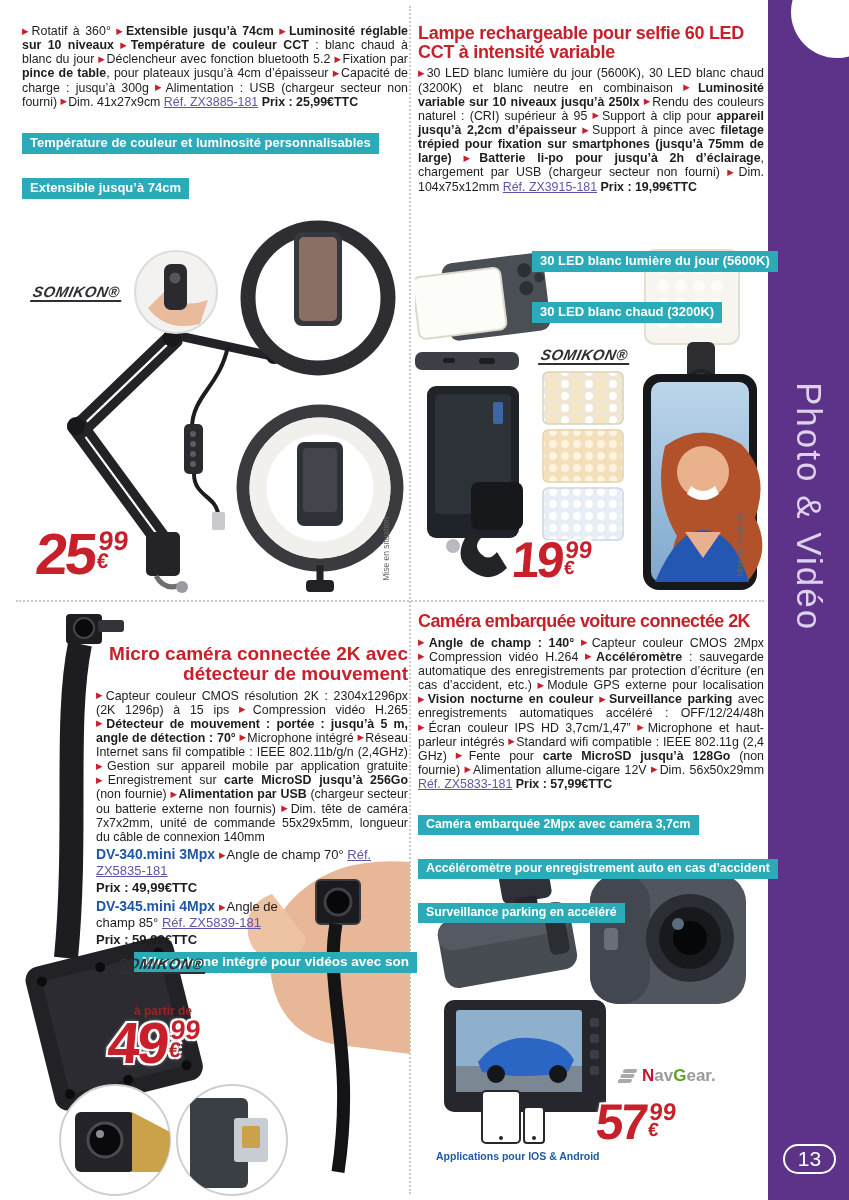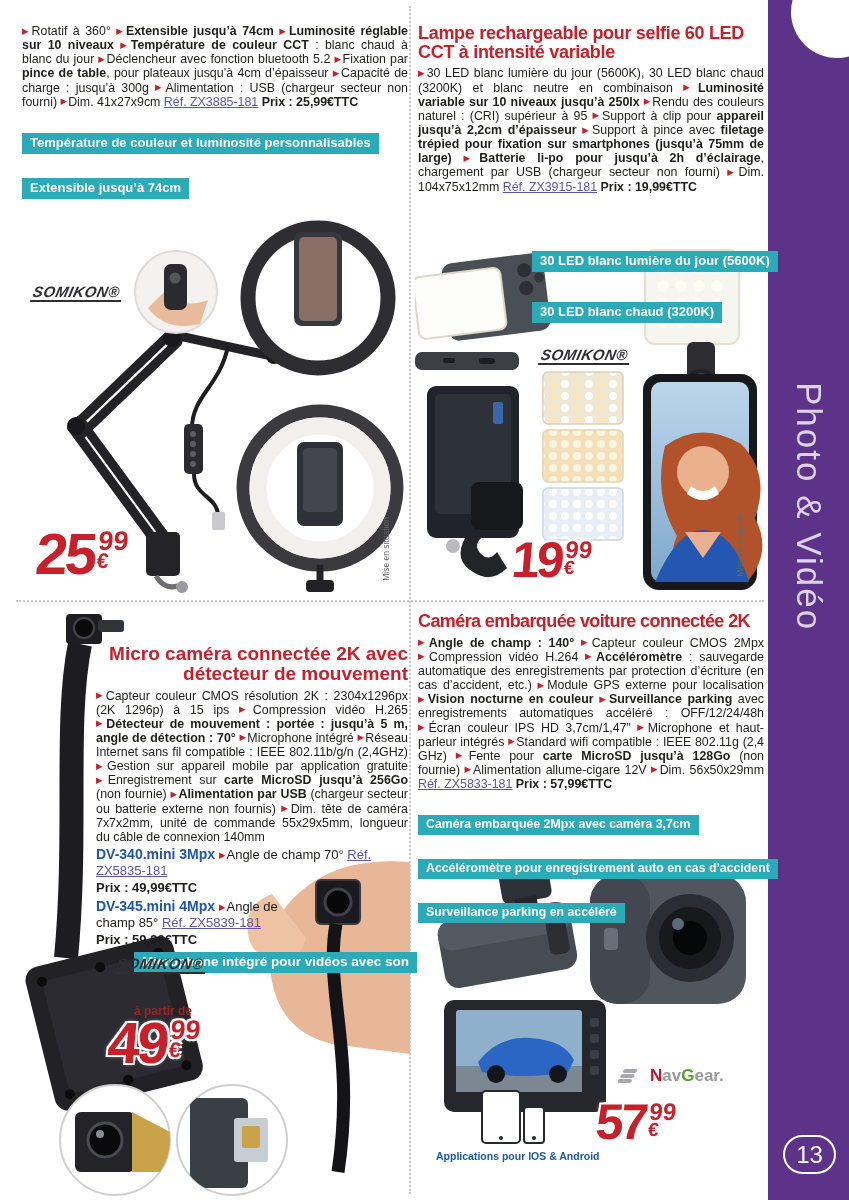--- a/index.html
+++ b/index.html
@@ -16,22 +16,22 @@
   .vdiv{position:absolute;left:409px;top:6px;height:1188px;width:0;border-left:2px dotted #c9c9c9;}
   .hdiv{position:absolute;left:16px;top:600px;width:748px;height:0;border-top:2px dotted #c9c9c9;}
   
   #sidebar{position:absolute;right:0;top:0;width:81px;height:1200px;background:var(--purple);}
   #sidebar .notch{position:absolute;top:-34px;right:-34px;width:92px;height:92px;background:#fff;border-radius:50%;}
   #sidebar .vlabel{
     position:absolute;top:382px;left:50%;transform:translateX(-50%);
     writing-mode:vertical-rl;font-size:35px;font-weight:300;color:#ded3ee;letter-spacing:2px;white-space:nowrap;
   }
   #sidebar .pagenum{
-    position:absolute;right:13px;bottom:26px;width:53px;height:39px;border:2px solid #fff;border-radius:20px;
-    color:#fff;font-size:24px;display:flex;align-items:center;justify-content:center;
+    position:absolute;right:13px;bottom:26px;width:53px;height:30px;border:2px solid #fff;border-radius:20px;
+    color:#fff;font-size:21px;display:flex;align-items:center;justify-content:center;
   }
   
   .qtext{position:absolute;z-index:2;}
   .title{color:var(--red);font-weight:bold;font-size:19px;line-height:1.04;white-space:pre-line;margin-bottom:5px;}
   .body{font-size:12.4px;line-height:1.14;text-align:justify;color:var(--ink);}
   .seg-a{color:var(--red);font-size:8.5px;vertical-align:1.5px;padding-right:1px;}
   .seg-b{font-weight:bold;}
   .seg-ref{color:var(--ref);text-decoration:underline;}
   .seg-price{font-weight:bold;}
   .seg-dv{color:var(--blue);font-weight:bold;font-size:14px;}
@@ -63,21 +63,21 @@
     position:absolute;z-index:3;font-style:italic;font-weight:bold;font-size:15px;color:#2f2f31;
     letter-spacing:0.5px;transform:skewX(-12deg);border-bottom:2.5px solid #2f2f31;padding:0 3px 0 1px;white-space:nowrap;
   }
   .mise{position:absolute;z-index:3;writing-mode:vertical-rl;transform:rotate(180deg);font-size:8.5px;color:#666;white-space:nowrap;}
   
   .vline{font-size:13px;line-height:1.2;margin-top:2px;}
   .vnarrow{width:210px;}
   
   .art{position:absolute;z-index:1;}
   
-  #navgear{position:absolute;left:618px;top:1066px;z-index:3;font-size:17px;display:flex;align-items:flex-start;gap:10px;}
+  #navgear{position:absolute;left:618px;top:1066px;z-index:3;font-size:17px;display:flex;align-items:flex-start;gap:2px;}
   #navgear .ng-icon{margin-top:2px;}
   #q4-icons{position:absolute;left:481px;top:1090px;z-index:3;display:flex;align-items:flex-end;}
   .tablet{width:40px;height:54px;border:2.5px solid #26282c;border-radius:5px;position:relative;background:#fff;}
   .tablet .dot,.phone .dot{position:absolute;bottom:2px;left:50%;transform:translateX(-50%);width:4px;height:4px;border-radius:50%;background:#26282c;}
   .phone{width:22px;height:38px;border:2.5px solid #26282c;border-radius:4px;position:relative;background:#fff;margin-left:2px;}
   #q4-caption{position:absolute;left:436px;top:1150px;width:178px;z-index:3;text-align:left;
     color:#1c5ba8;font-weight:bold;font-size:10.5px;}
   #q3-pricebox{position:absolute;left:108px;top:1004px;z-index:3;}
   #q1-price{position:absolute;left:36px;top:530px;z-index:3;}
   #q2-price{position:absolute;left:512px;top:540px;z-index:3;}

